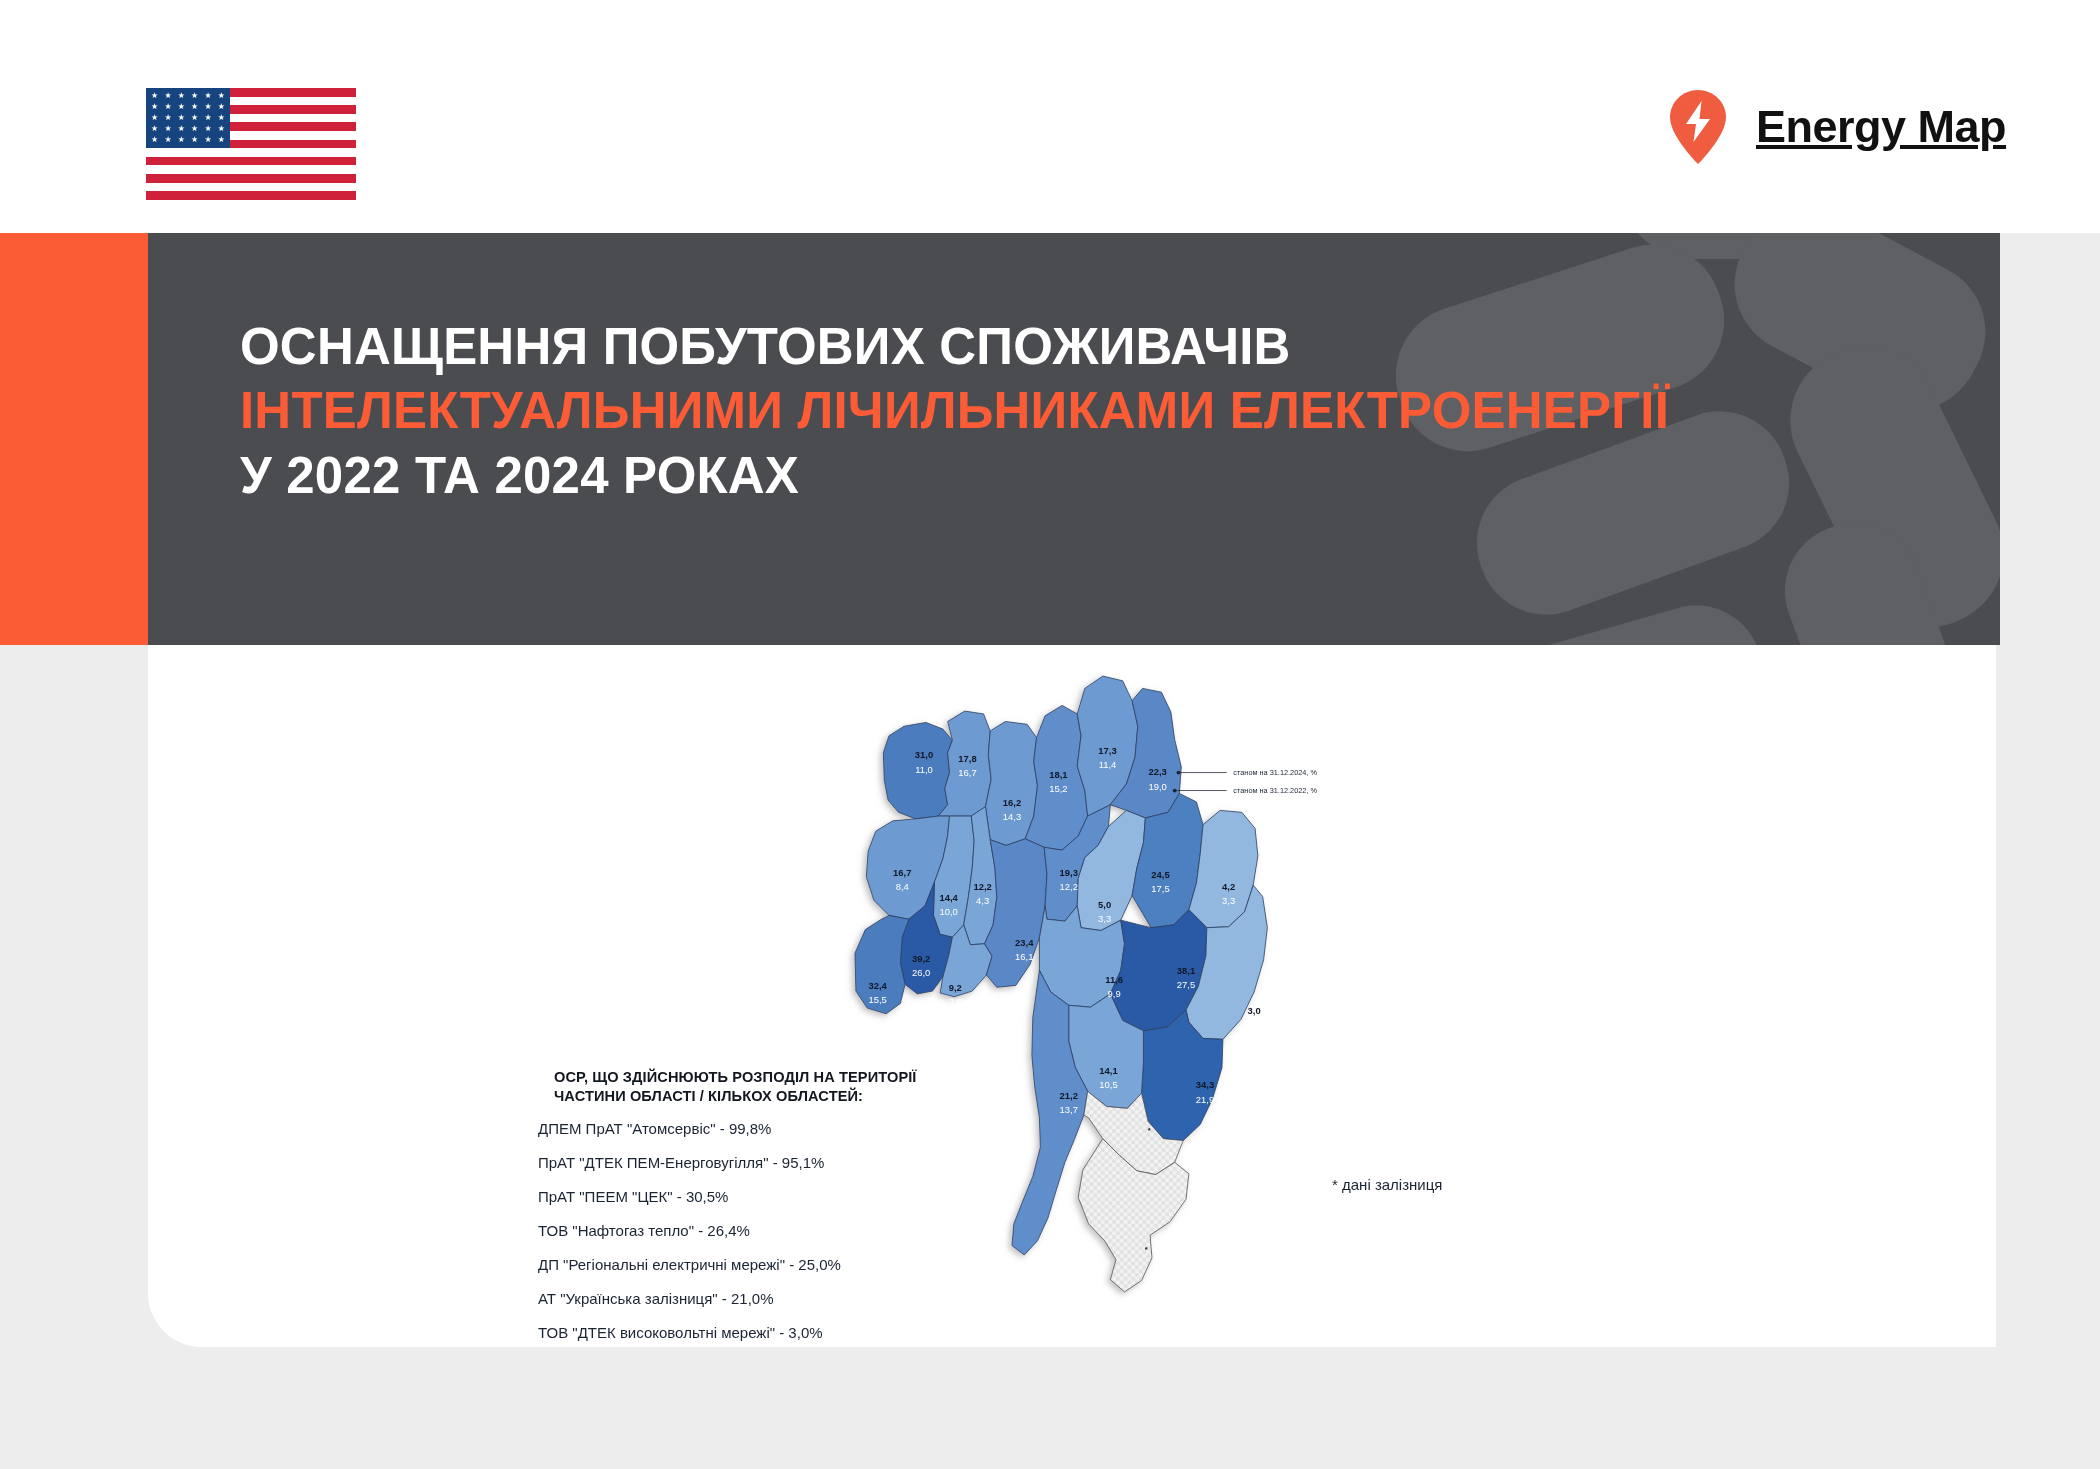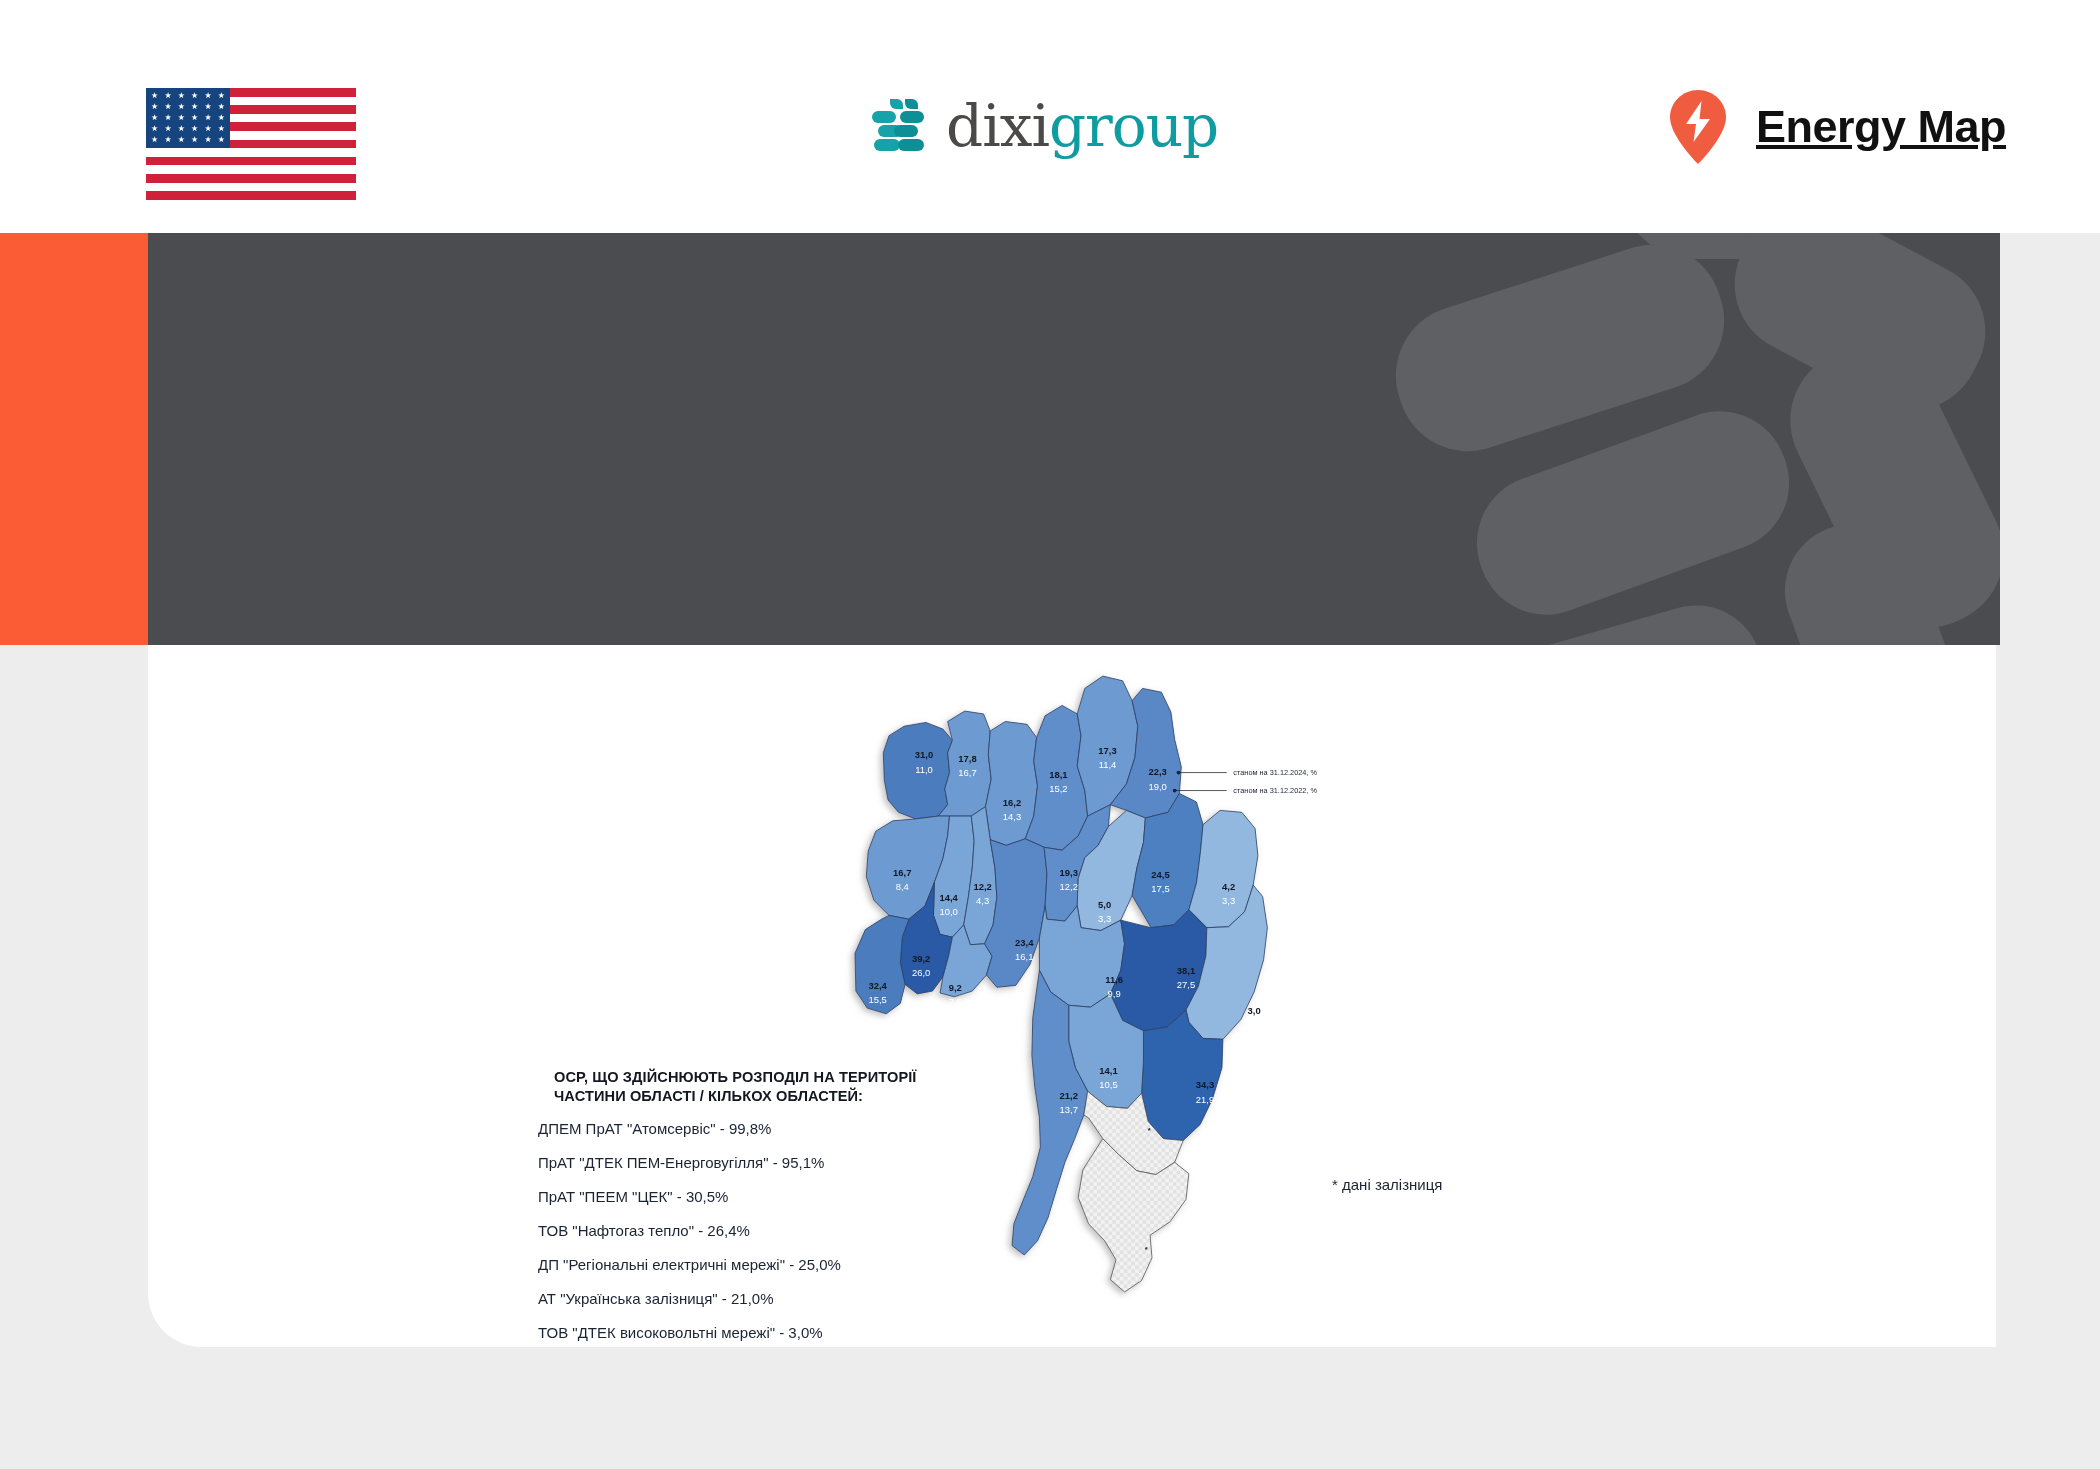--- a/index.html
+++ b/index.html
@@ -124,39 +124,20 @@
             <span>★</span>
             <span>★</span>
             <span>★</span>
             <span>★</span>
             <span>★</span>
           </div>
       </div>
     </div>
   </div>
 
-  <div class="dixi">
-    <span class="mark">
-      <svg viewBox="0 0 62 62" width="62" height="62" aria-hidden="true">
-        <g fill="#17a2a8">
-          <path d="M20 4h7a6 6 0 0 1 6 6v4h-7a6 6 0 0 1-6-6z"></path>
-          <path d="M8 16h12a6 6 0 0 1 6 6v0a6 6 0 0 1-6 6H8a6 6 0 0 1-6-6v0a6 6 0 0 1 6-6z"></path>
-          <path d="M14 30h12a6 6 0 0 1 6 6v0a6 6 0 0 1-6 6H14a6 6 0 0 1-6-6v0a6 6 0 0 1 6-6z"></path>
-          <path d="M10 44h14a6 6 0 0 1 6 6v0a6 6 0 0 1-6 6H10a6 6 0 0 1-6-6v0a6 6 0 0 1 6-6z"></path>
-        </g>
-        <g fill="#0e8f96">
-          <path d="M35 4h7a6 6 0 0 1 6 6v4h-7a6 6 0 0 1-6-6z"></path>
-          <path d="M36 16h12a6 6 0 0 1 6 6v0a6 6 0 0 1-6 6H36a6 6 0 0 1-6-6v0a6 6 0 0 1 6-6z"></path>
-          <path d="M30 30h12a6 6 0 0 1 6 6v0a6 6 0 0 1-6 6H30a6 6 0 0 1-6-6v0a6 6 0 0 1 6-6z"></path>
-          <path d="M34 44h14a6 6 0 0 1 6 6v0a6 6 0 0 1-6 6H34a6 6 0 0 1-6-6v0a6 6 0 0 1 6-6z"></path>
-        </g>
-      </svg>
-    </span>
-    <span class="wordmark"><span class="a">dixi</span><span class="b">group</span></span>
-  </div>
 
   <div class="emap">
     <span class="pin">
       <svg viewBox="0 0 64 78" width="64" height="78" aria-hidden="true">
         <path d="M32 2C16.5 2 4 14.2 4 29.4 4 48 32 76 32 76s28-28 28-46.6C60 14.2 47.5 2 32 2z" fill="#ef5c40"></path>
         <path d="M35.5 13 20 36h10l-2.5 18L44 31H33.5z" fill="#ffffff"></path>
       </svg>
     </span>
     <span class="label">Energy Map</span>
   </div>
@@ -172,20 +153,25 @@
         <path d="M92 162h196a70 70 0 0 1 70 70v6a70 70 0 0 1-70 70H92a70 70 0 0 1-70-70v-6a70 70 0 0 1 70-70z" transform="rotate(-18 190 235)"></path>
         <path d="M170 330h186a68 68 0 0 1 68 68v4a68 68 0 0 1-68 68H170a68 68 0 0 1-68-68v-4a68 68 0 0 1 68-68z" transform="rotate(-20 263 400)"></path>
         <path d="M130 520h200a66 66 0 0 1 66 66v2a66 66 0 0 1-66 66H130a66 66 0 0 1-66-66v-2a66 66 0 0 1 66-66z" transform="rotate(-16 230 586)"></path>
         <path d="M430 120h120a70 70 0 0 1 70 70v10a70 70 0 0 1-70 70H430a70 70 0 0 1-70-70v-10a70 70 0 0 1 70-70z" transform="rotate(28 490 195)"></path>
         <path d="M452 300h150a72 72 0 0 1 72 72v4a72 72 0 0 1-72 72H452a72 72 0 0 1-72-72v-4a72 72 0 0 1 72-72z" transform="rotate(64 527 374)"></path>
         <path d="M440 470h130a66 66 0 0 1 66 66v4a66 66 0 0 1-66 66H440a66 66 0 0 1-66-66v-4a66 66 0 0 1 66-66z" transform="rotate(70 505 538)"></path>
       </g>
     </svg>
   </div>
 
+  <div class="titlewrap">
+    <div class="tline t-white">ОСНАЩЕННЯ ПОБУТОВИХ СПОЖИВАЧІВ</div>
+    <div class="tline t-orange">ІНТЕЛЕКТУАЛЬНИМИ ЛІЧИЛЬНИКАМИ ЕЛЕКТРОЕНЕРГІЇ</div>
+    <div class="tline t-white">У 2022 ТА 2024 РОКАХ</div>
+  </div>
 </div>
 
 <div class="card"></div>
 
 <div class="mapwrap">
   <svg viewBox="0 0 1180 1480" preserveAspectRatio="xMidYMin meet" aria-label="map">
     <defs>
       <pattern id="checkers" width="16" height="16" patternUnits="userSpaceOnUse">
         <rect width="16" height="16" fill="#f2f2f2"></rect>
         <rect width="8" height="8" fill="#e2e2e2"></rect>

